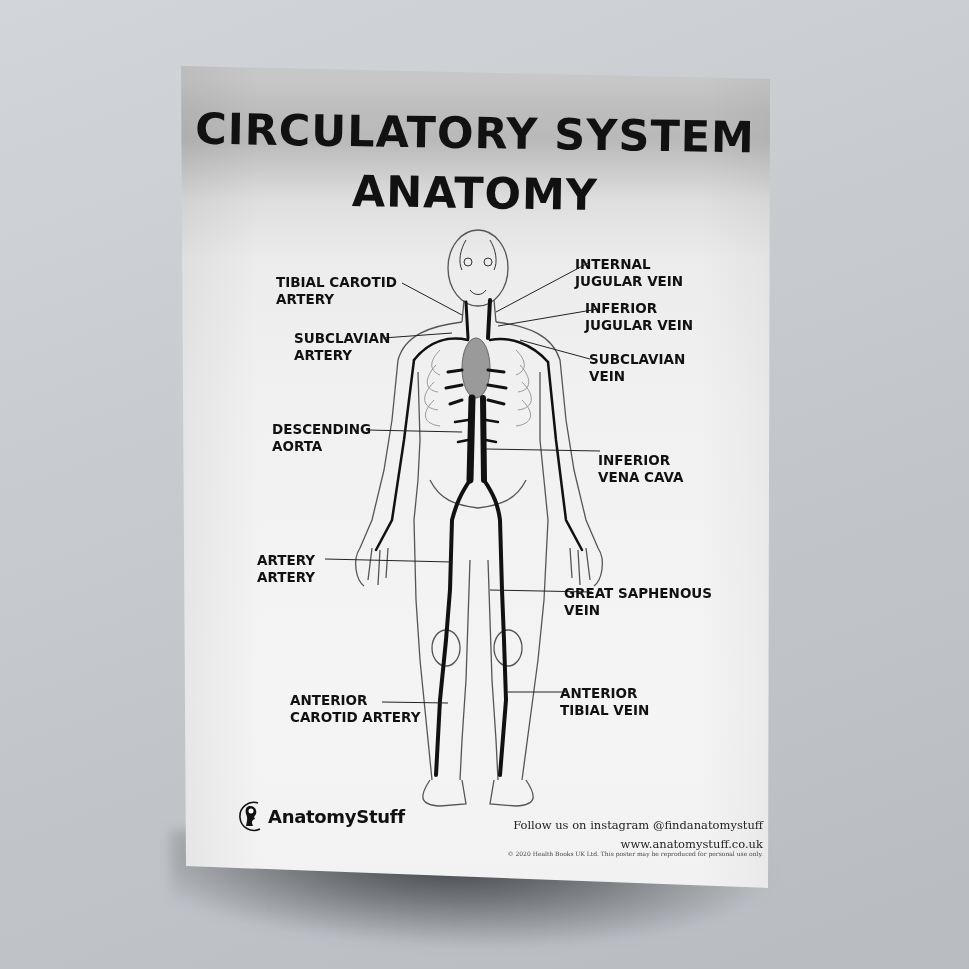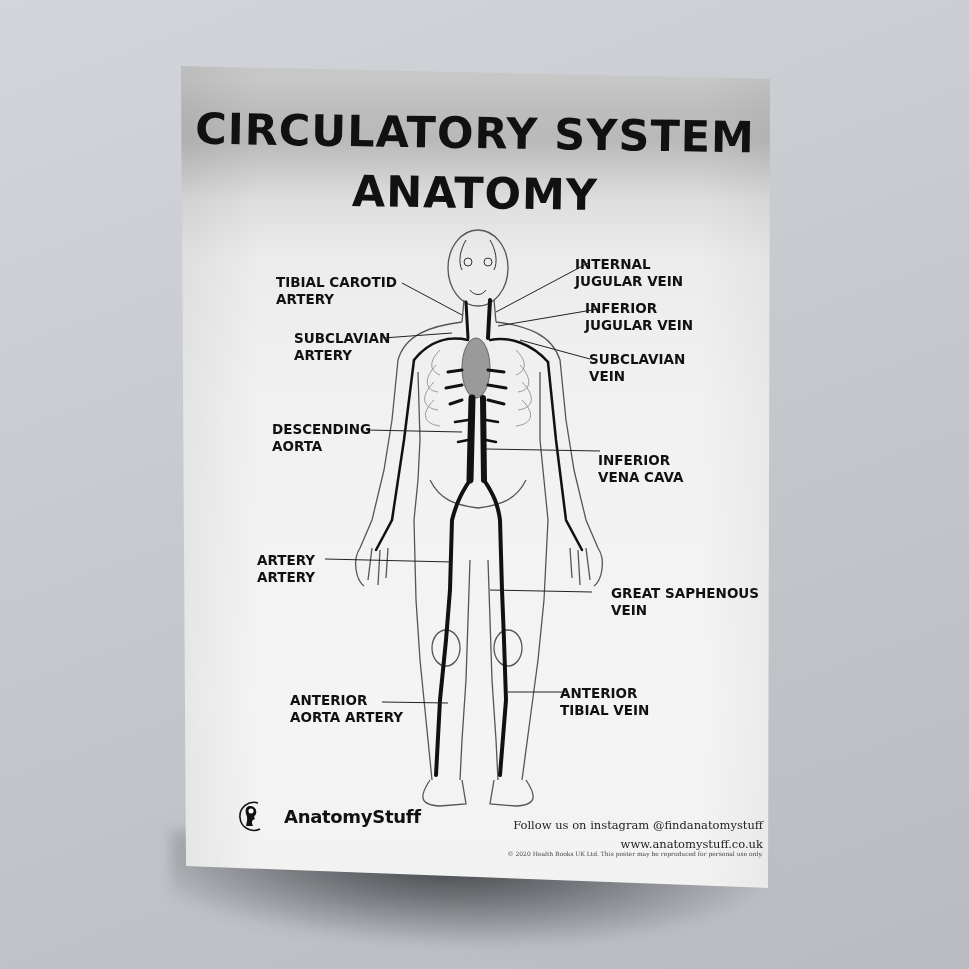--- a/index.html
+++ b/index.html
@@ -31,21 +31,21 @@
     letter-spacing: 1px;
   }
   .title.l1 { top: 108px; font-size: 43px; transform: rotate(0.9deg); }
   .title.l2 { top: 168px; font-size: 43px; transform: rotate(0.9deg); }
   .label {
     position: absolute; font-family: "DejaVu Sans", sans-serif; font-weight: bold;
     font-size: 13.5px; line-height: 17px; color: #111; text-align: left; white-space: nowrap;
   }
   .figure { position: absolute; left: 0; top: 0; width: 969px; height: 969px; }
   .logo {
-    position: absolute; left: 238px; top: 800px; display: flex; align-items: center; gap: 16px;
+    position: absolute; left: 238px; top: 800px; display: flex; align-items: center; gap: 0;
   }
   .logo-text { font-family: "DejaVu Sans", sans-serif; font-weight: bold; font-size: 18px; color: #111; letter-spacing: -0.3px; }
   .footer-text {
     position: absolute; font-family: "DejaVu Serif", serif; color: #222; white-space: nowrap; text-align: right;
   }
   .f1 { right: 206px; top: 818px; font-size: 11.5px; text-align: center; }
   .f2 { right: 206px; top: 837px; font-size: 11.5px; }
   .f3 { right: 206px; top: 850px; font-size: 6px; color: #444; }
 </style>
 </head>
@@ -148,40 +148,40 @@
 <div class="label" style="left:272px; top:421px;">
   <div>DESCENDING</div>
   <div>AORTA</div>
 </div>
 <div class="label" style="left:257px; top:552px;">
   <div>ARTERY</div>
   <div>ARTERY</div>
 </div>
 <div class="label" style="left:290px; top:692px;">
   <div>ANTERIOR</div>
-  <div>AORTA ARTERY</div>
+  <div>CAROTID ARTERY</div>
 </div>
 
 <div class="label" style="left:575px; top:256px;">
   <div>INTERNAL</div>
   <div>JUGULAR VEIN</div>
 </div>
 <div class="label" style="left:585px; top:300px;">
   <div>INFERIOR</div>
   <div>JUGULAR VEIN</div>
 </div>
 <div class="label" style="left:589px; top:351px;">
   <div>SUBCLAVIAN</div>
   <div>VEIN</div>
 </div>
 <div class="label" style="left:598px; top:452px;">
   <div>INFERIOR</div>
   <div>VENA CAVA</div>
 </div>
-<div class="label" style="left:611px; top:585px;">
+<div class="label" style="left:564px; top:585px;">
   <div>GREAT SAPHENOUS</div>
   <div>VEIN</div>
 </div>
 <div class="label" style="left:560px; top:685px;">
   <div>ANTERIOR</div>
   <div>TIBIAL VEIN</div>
 </div>
 
 <div class="logo">
   <svg width="30" height="32" viewBox="0 0 30 32">

